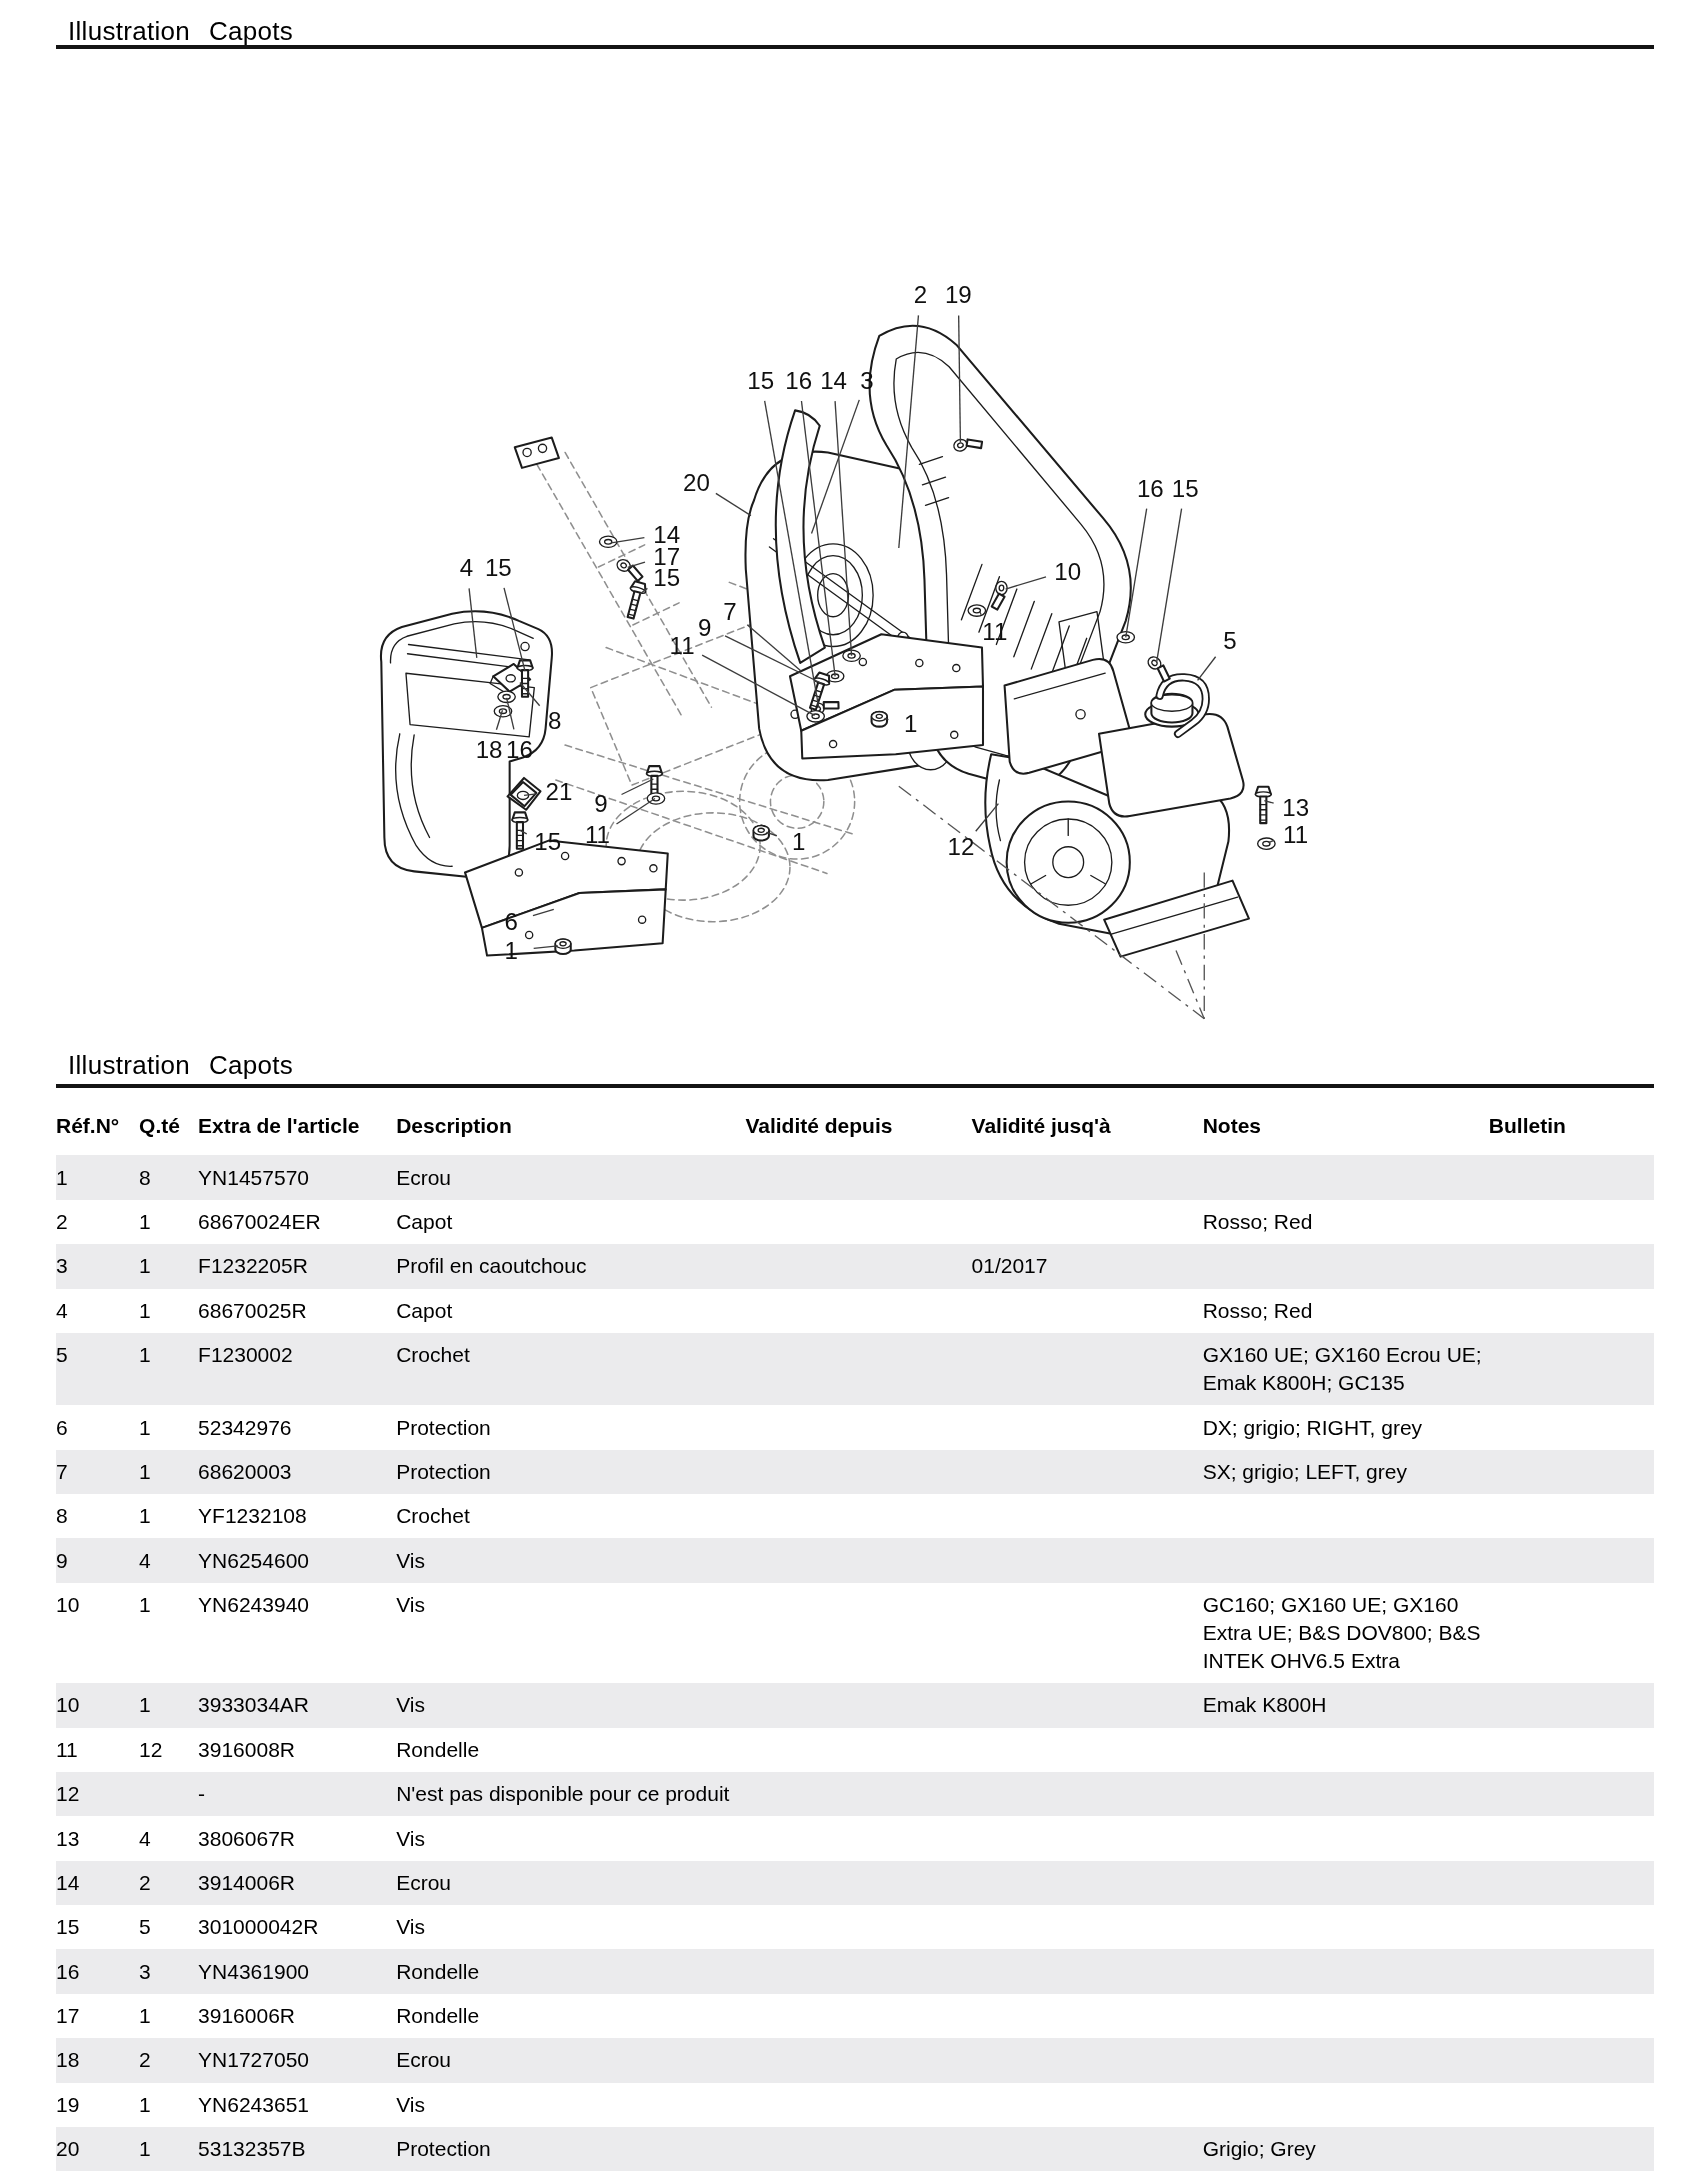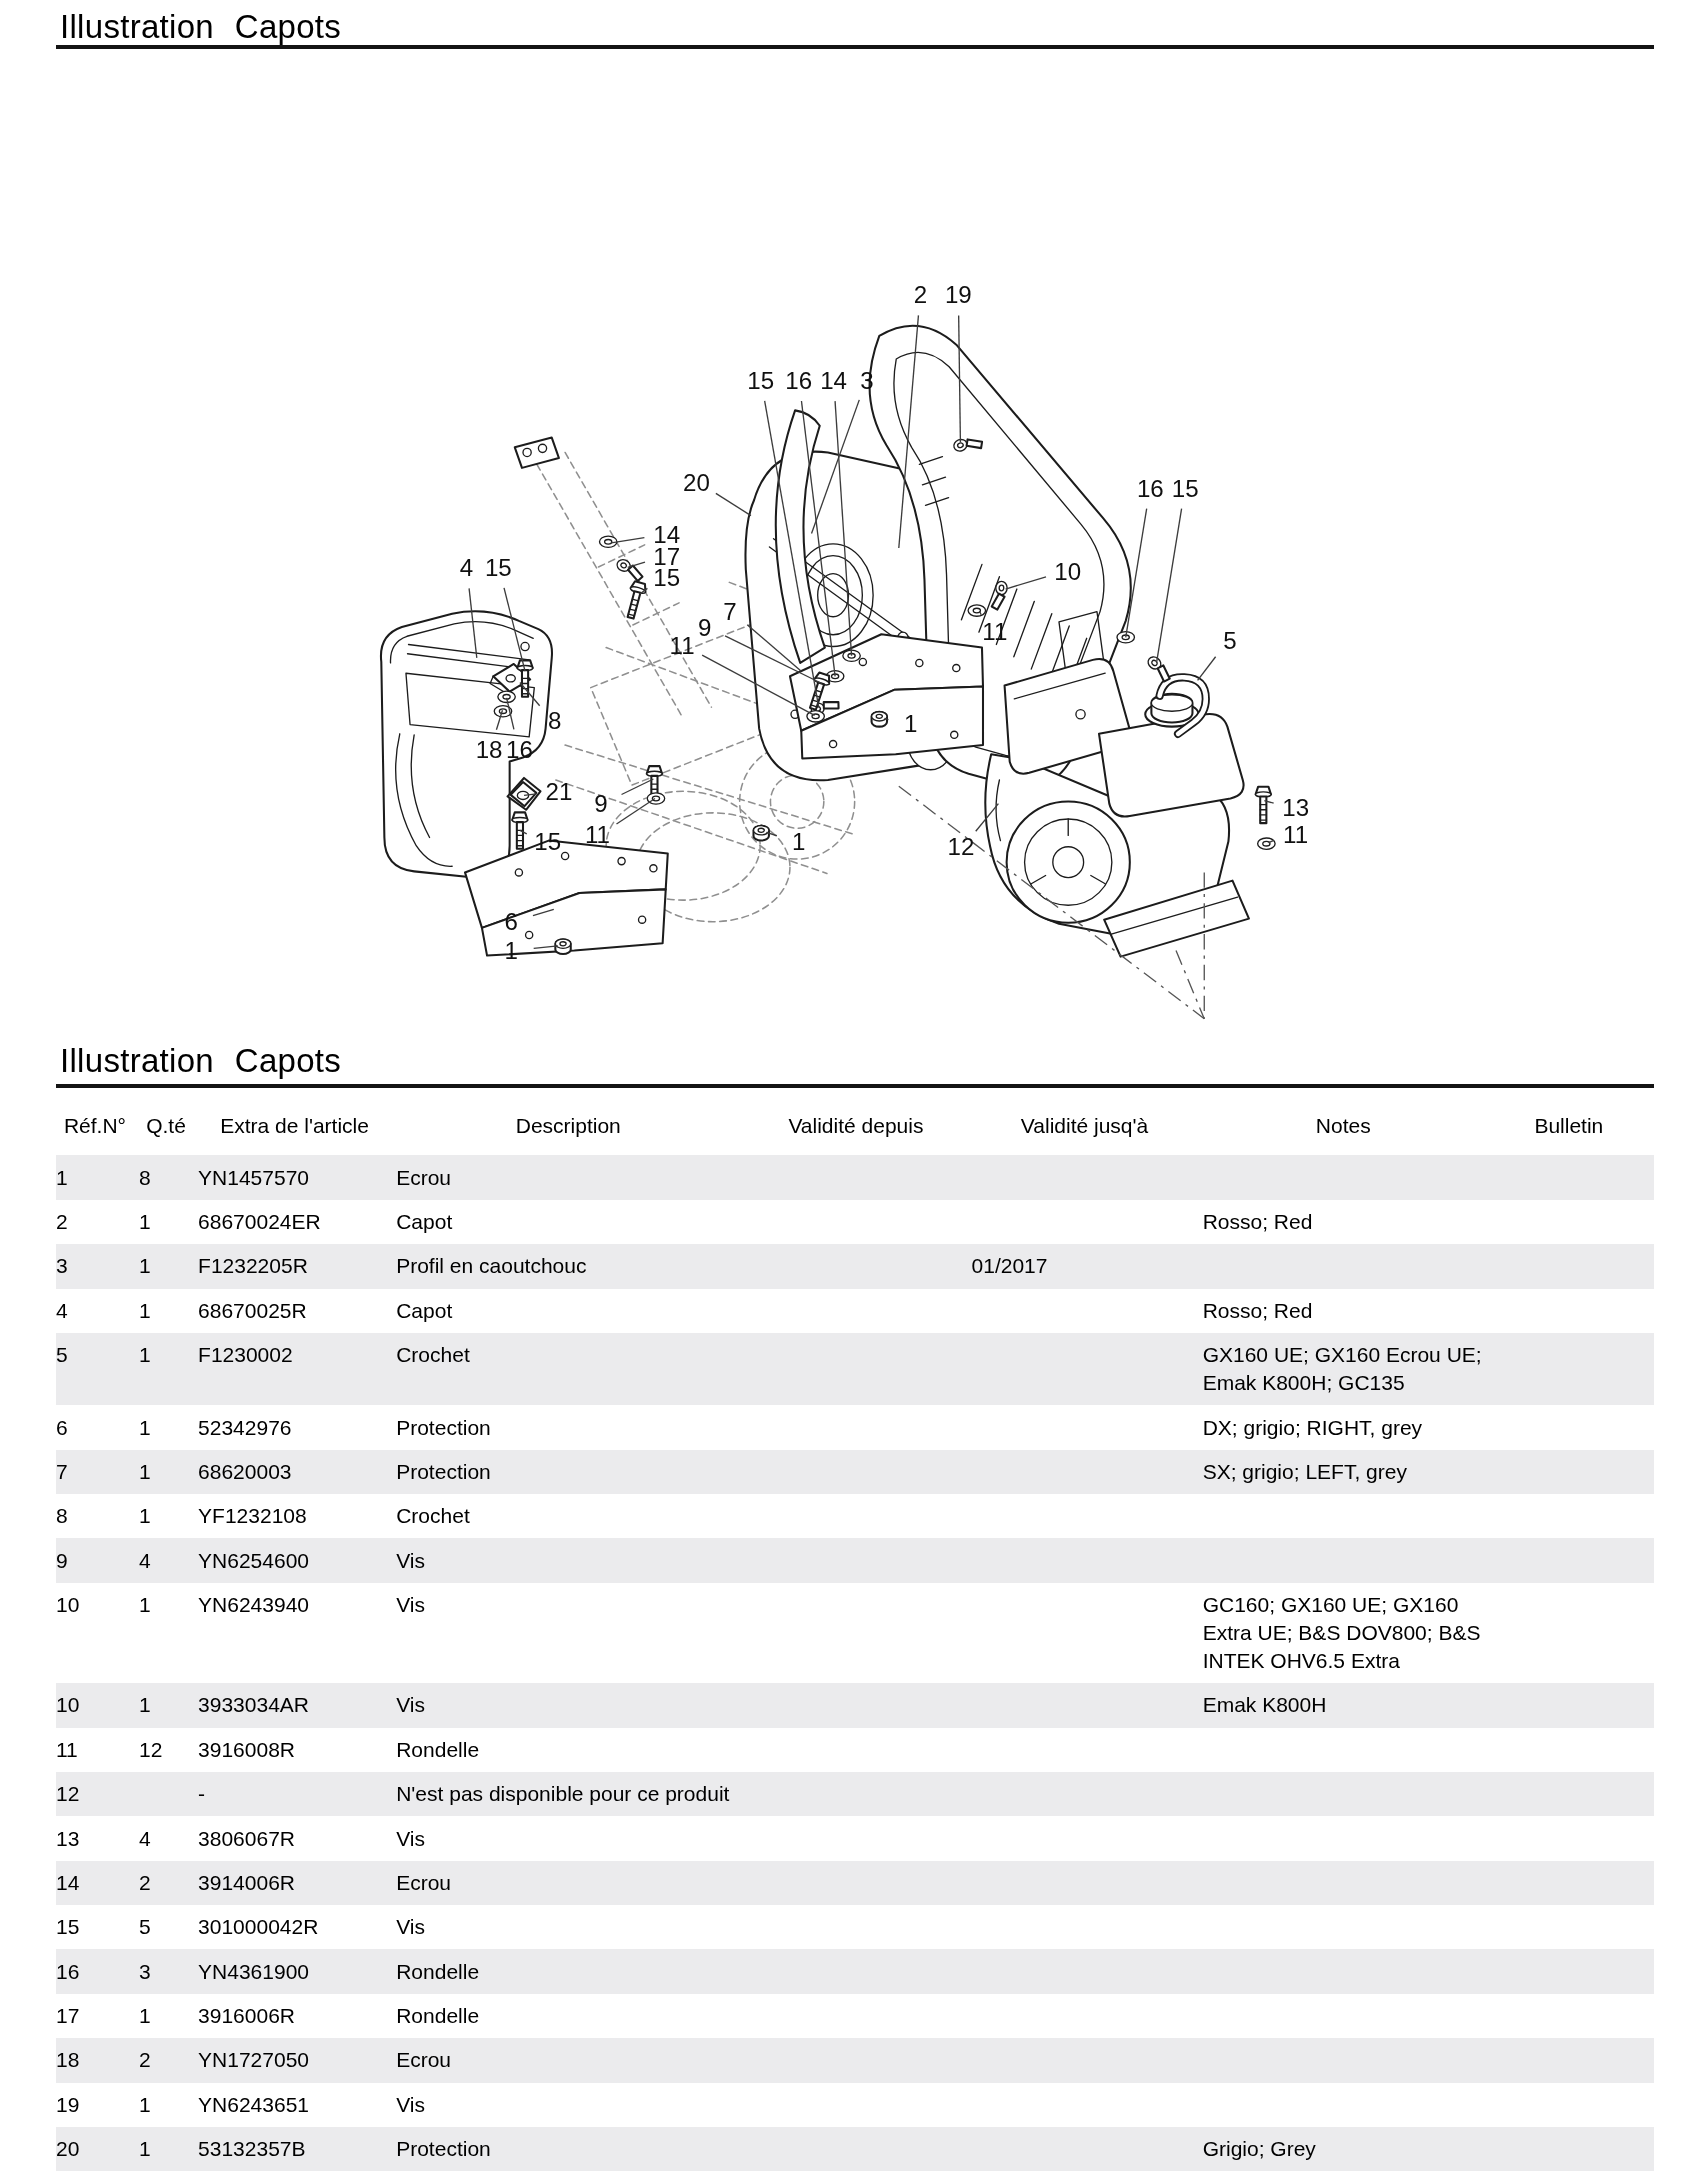--- a/index.html
+++ b/index.html
@@ -3,41 +3,41 @@
 <meta charset="utf-8">
 <style>
   html,body{margin:0;padding:0;background:#fff;}
   body{
     position:relative;
     width:1698px;height:2183px;
     font-family:"Liberation Sans",sans-serif;
     color:#000;overflow:hidden;
   }
   .page-title{
-    position:absolute;left:56px;margin:4px;
-    font-size:33px;font-weight:400;letter-spacing:0.3px;word-spacing:11.3px;
+    position:absolute;left:56px;margin:12px;
+    font-size:26px;font-weight:400;letter-spacing:0.3px;word-spacing:11.3px;
     white-space:nowrap;
   }
   #title1{top:4.1px;}
   #title2{top:1038px;}
   .rule{
     position:absolute;left:56px;width:1598px;height:3.6px;background:#141414;
   }
   #rule1{top:45px;}
   #rule2{top:1084px;}
   #diagram{
     position:absolute;left:0;top:51px;width:1698px;height:978px;
   }
   #parts-table{
     position:absolute;left:56px;top:1109px;width:1598px;
     border-collapse:collapse;table-layout:fixed;
     font-size:21px;line-height:28px;
   }
   #parts-table th{
-    text-align:center;font-weight:400;vertical-align:bottom;
+    text-align:left;font-weight:700;vertical-align:bottom;
     padding:3.1px 5.1px 15.4px 0;white-space:nowrap;
   }
   #parts-table td{
     text-align:left;vertical-align:top;
     padding:8.2px 5.1px 8.2px 0;
     overflow:hidden;
   }
   #parts-table tbody tr:nth-child(odd){background:var(--stripe,#ebebed);}
   
   .part{fill:#fff;stroke:#1c1c1c;stroke-width:4;stroke-linejoin:round;stroke-linecap:round;}

